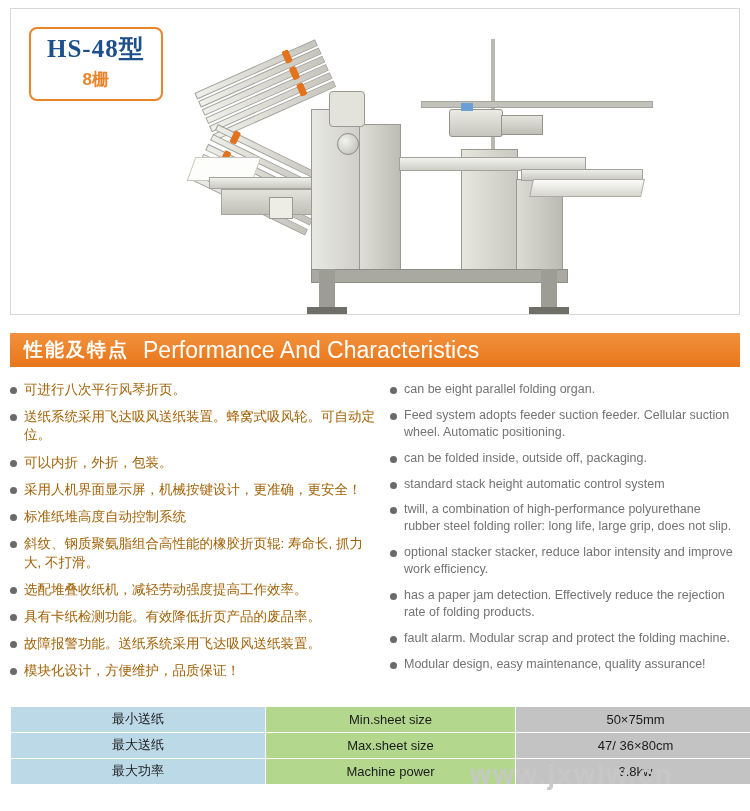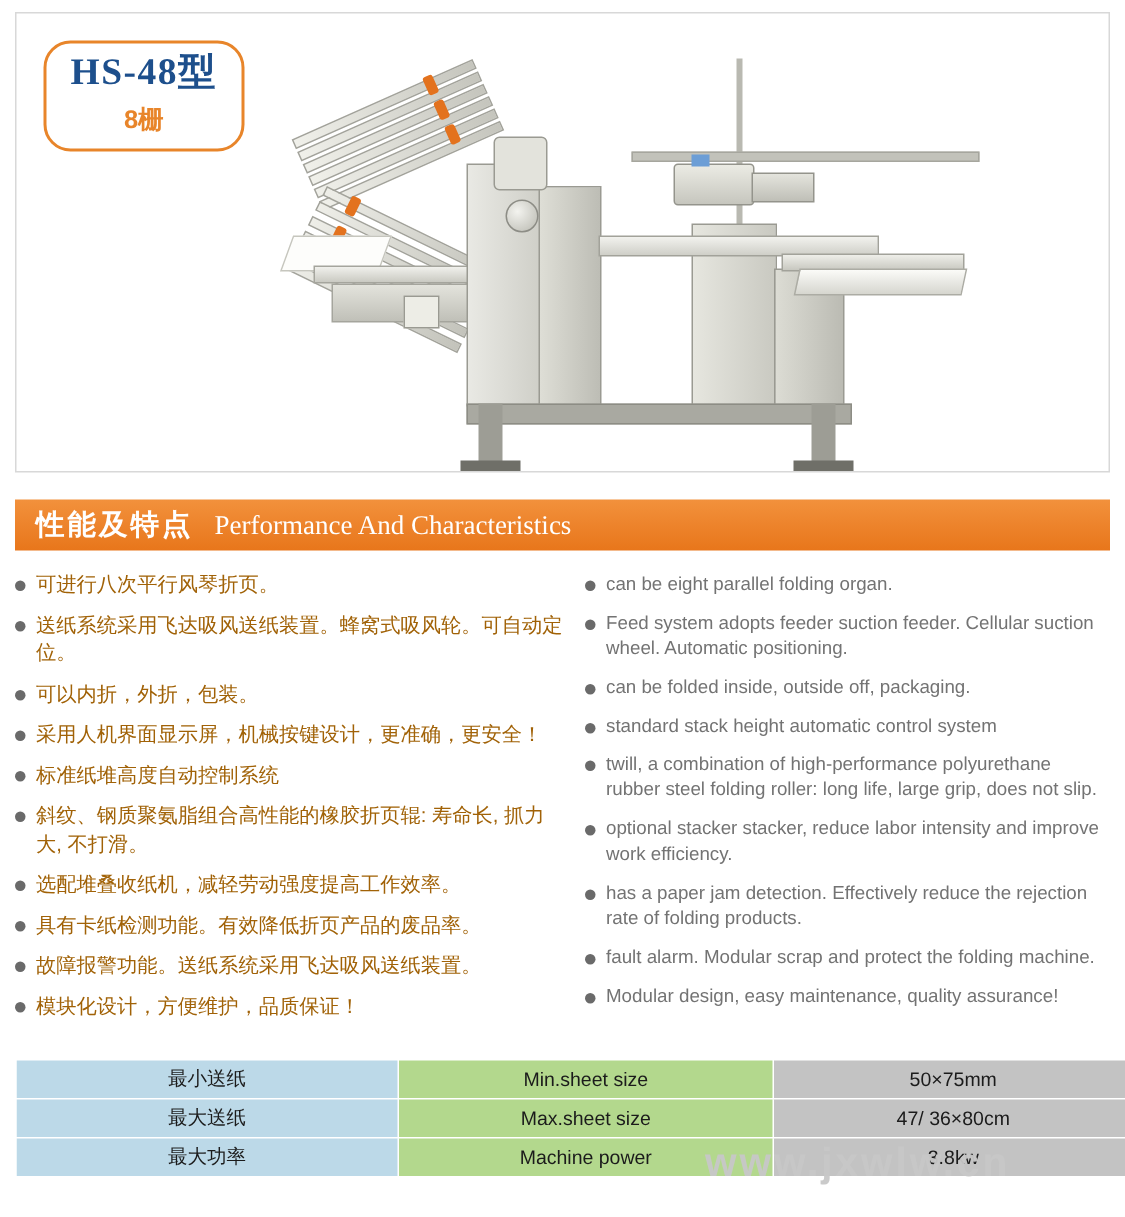--- a/index.html
+++ b/index.html
@@ -28,21 +28,21 @@
     height: 305px;
     border: 1px solid #d8d8d8;
     background: #ffffff;
     overflow: hidden;
   }
   .model-box {
     position: absolute;
     left: 18px;
     top: 18px;
     border: 2px solid #e8852a;
-    border-radius: 18px;
+    border-radius: 8px;
     padding: 6px 16px 8px 16px;
     text-align: center;
     background: #ffffff;
     z-index: 5;
   }
   .model-title {
     font-family: "Liberation Serif", serif;
     font-size: 25px;
     color: #1d4f8c;
     font-weight: bold;
@@ -203,23 +203,23 @@
     box-sizing: border-box;
   }
   .section-cn {
     color: #ffffff;
     font-size: 19px;
     font-weight: bold;
     letter-spacing: 2px;
   }
   .section-en {
     color: #ffffff;
-    font-size: 18px;
+    font-size: 23px;
     margin-left: 14px;
-    font-family: Liberation Serif, serif;
+    font-family: Liberation Sans, sans-serif;
   }
 
   
   .features {
     display: flex;
     margin: 14px 10px 0 10px;
   }
   .col {
     box-sizing: border-box;
   }

